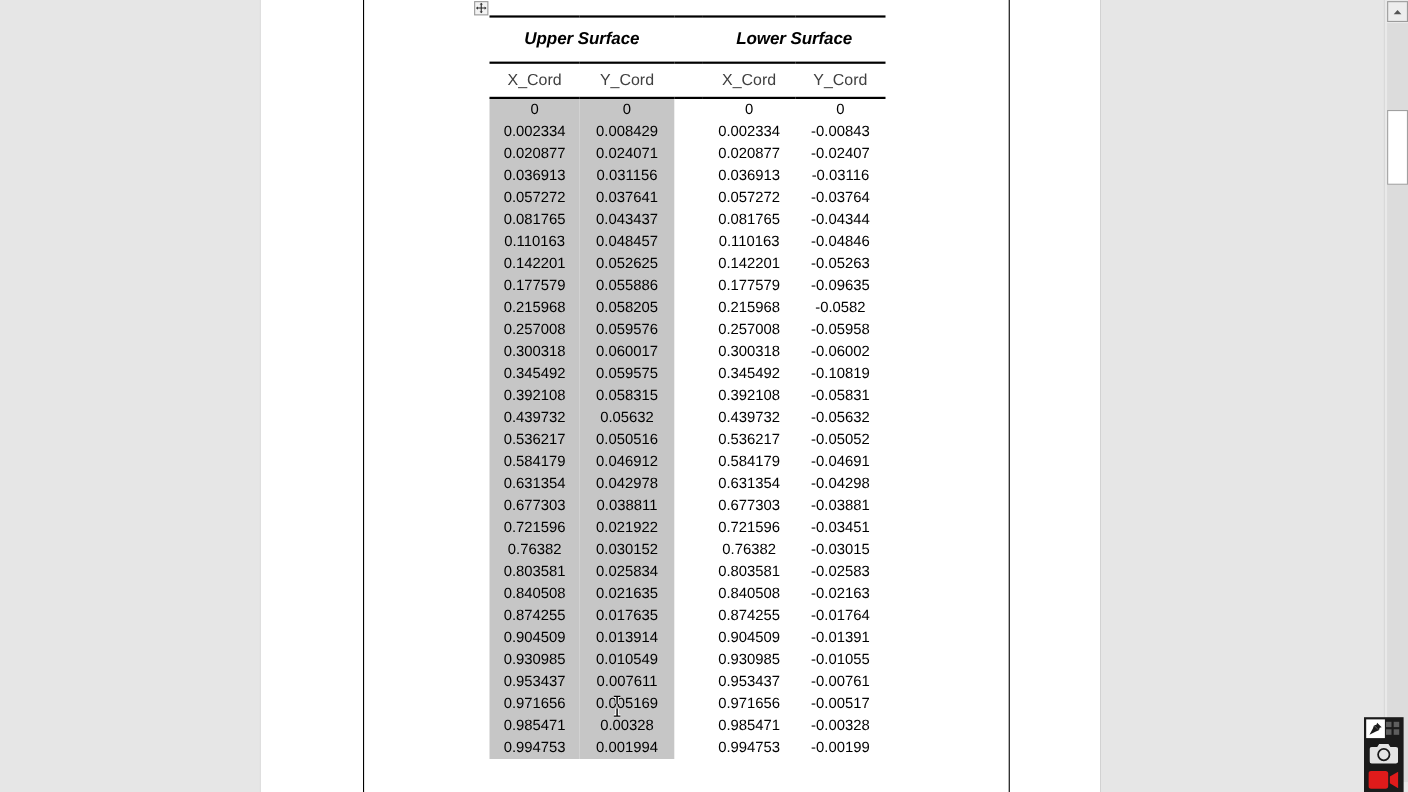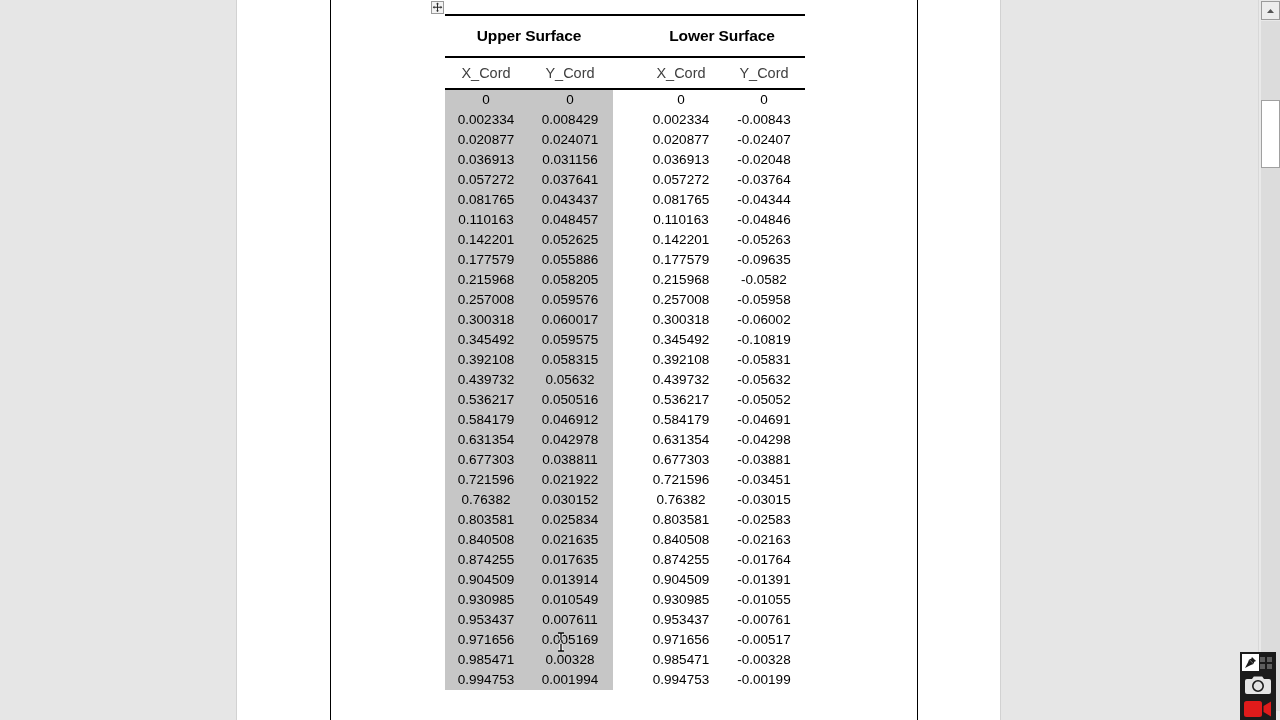--- a/index.html
+++ b/index.html
@@ -94,20 +94,21 @@
   }
 
   
   tr.group-header td {
     height: 41px;
     font-size: 15.5px;
     font-weight: bold;
     color: #000;
     letter-spacing: -0.1px;
     border-bottom: 2.2px solid #000;
+    font-style: italic;
   }
 
   
   tr.col-header td {
     height: 32px;
     font-size: 14.5px;
     color: #404040;
     border-bottom: 2.2px solid #000;
   }
 
@@ -272,21 +273,21 @@
               <td class="sel">0.024071</td>
               <td></td>
               <td>0.020877</td>
               <td>-0.02407</td>
             </tr>
             <tr class="data-row">
               <td class="sel">0.036913</td>
               <td class="sel">0.031156</td>
               <td></td>
               <td>0.036913</td>
-              <td>-0.02048</td>
+              <td>-0.03116</td>
             </tr>
             <tr class="data-row">
               <td class="sel">0.057272</td>
               <td class="sel">0.037641</td>
               <td></td>
               <td>0.057272</td>
               <td>-0.03764</td>
             </tr>
             <tr class="data-row">
               <td class="sel">0.081765</td>

